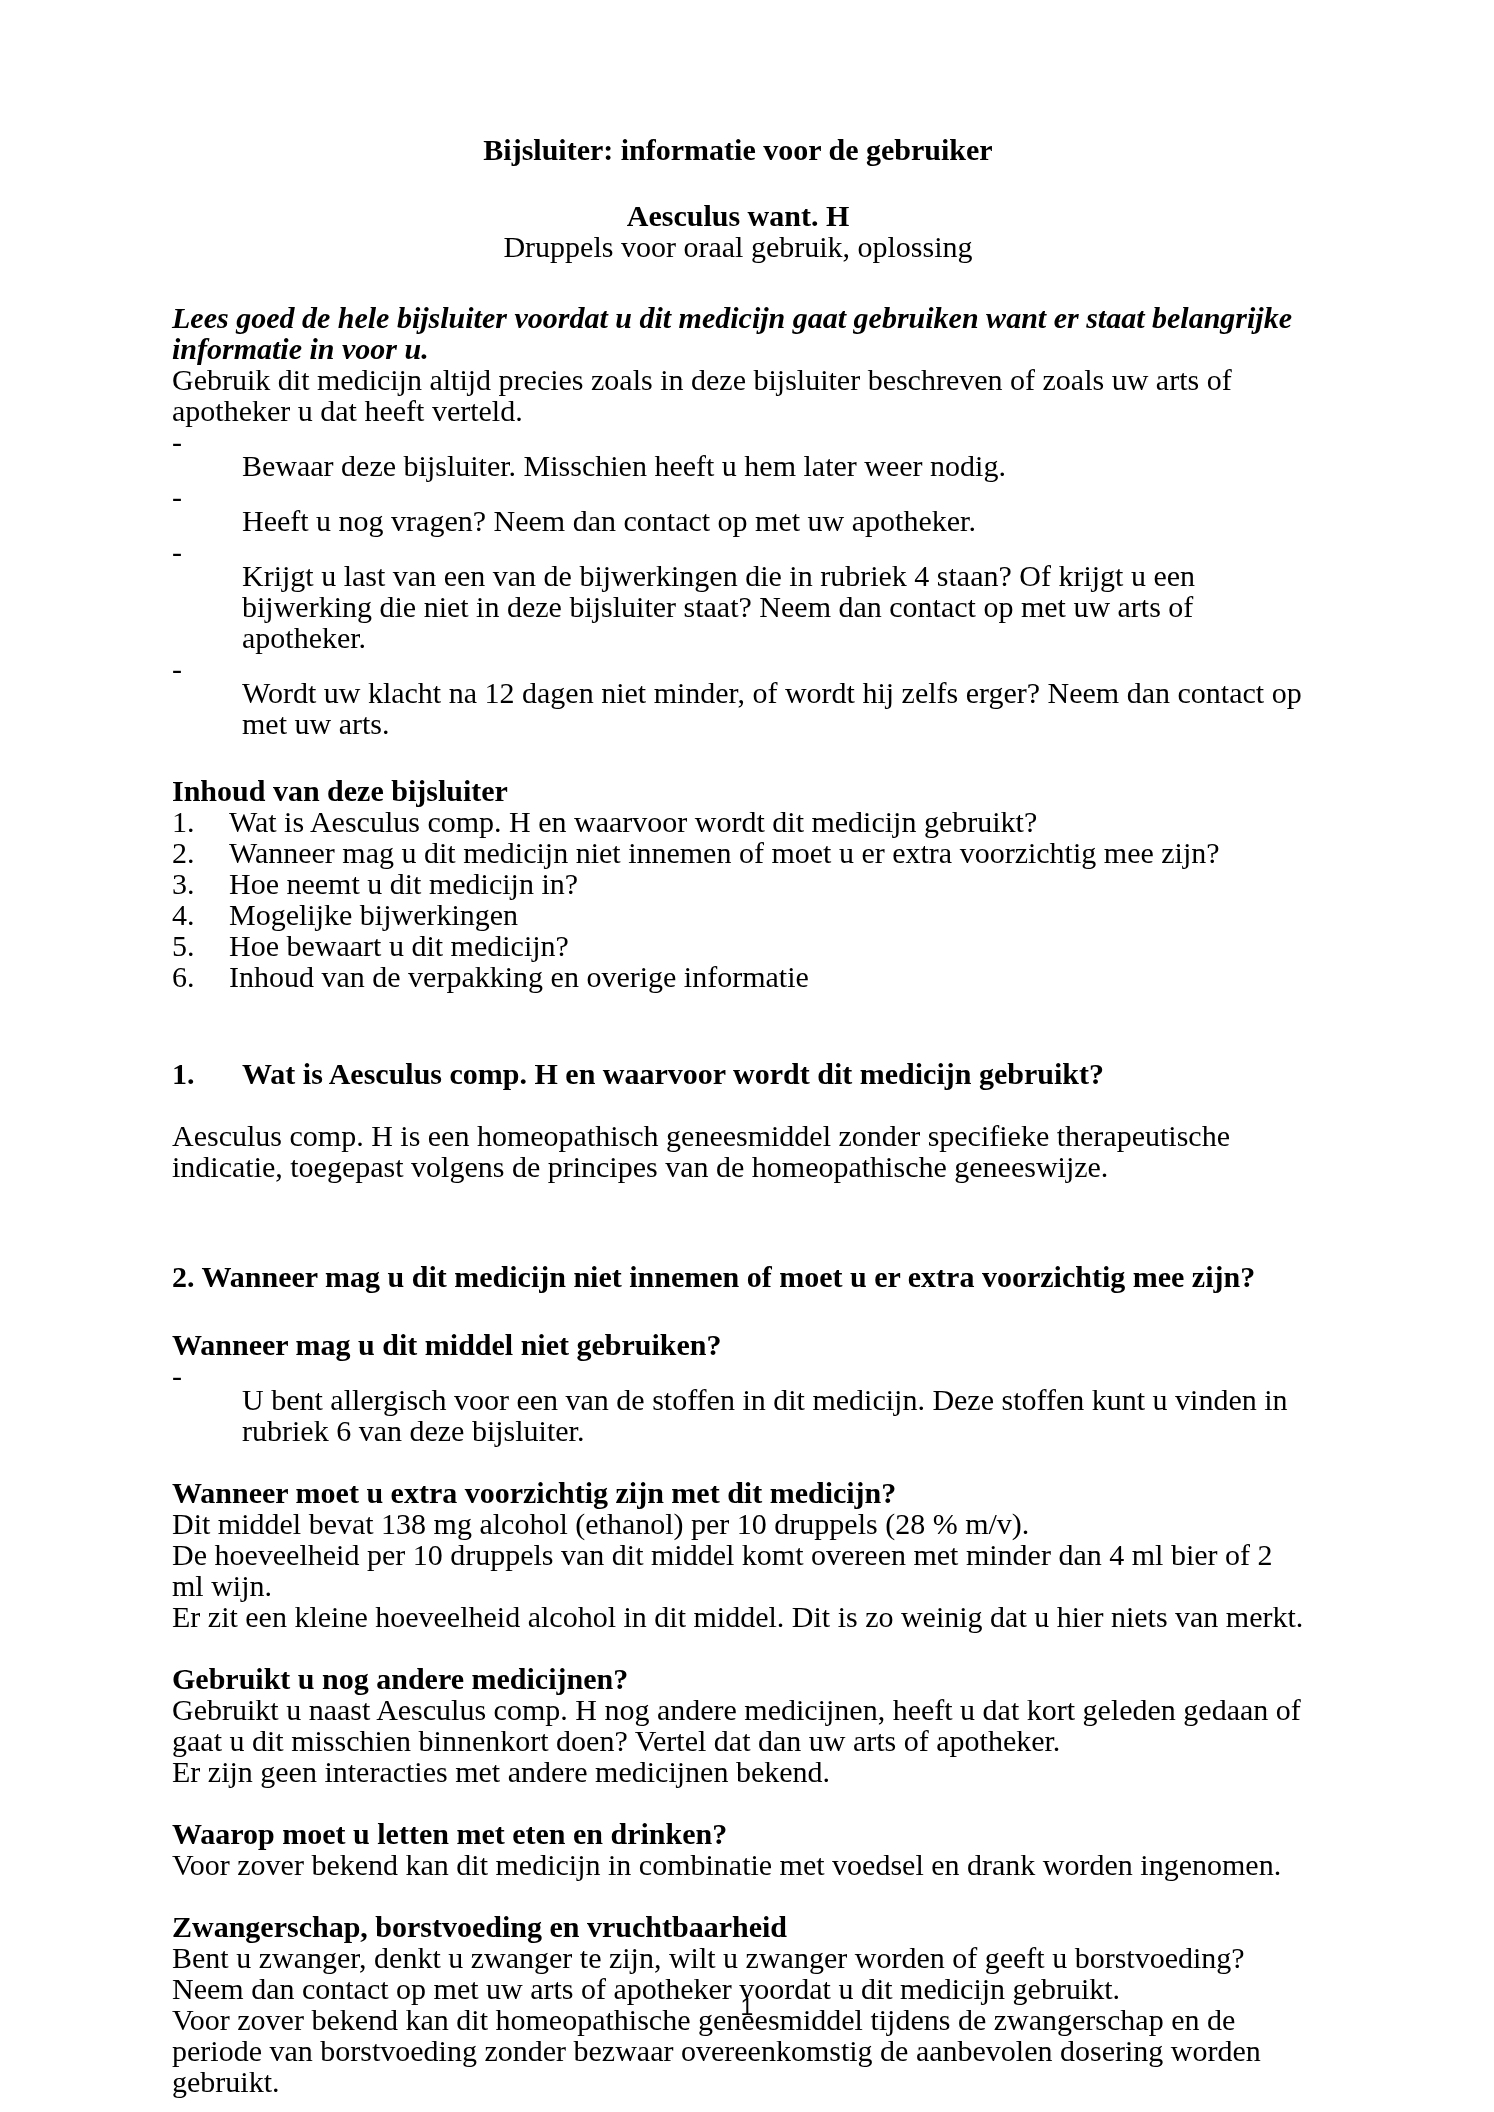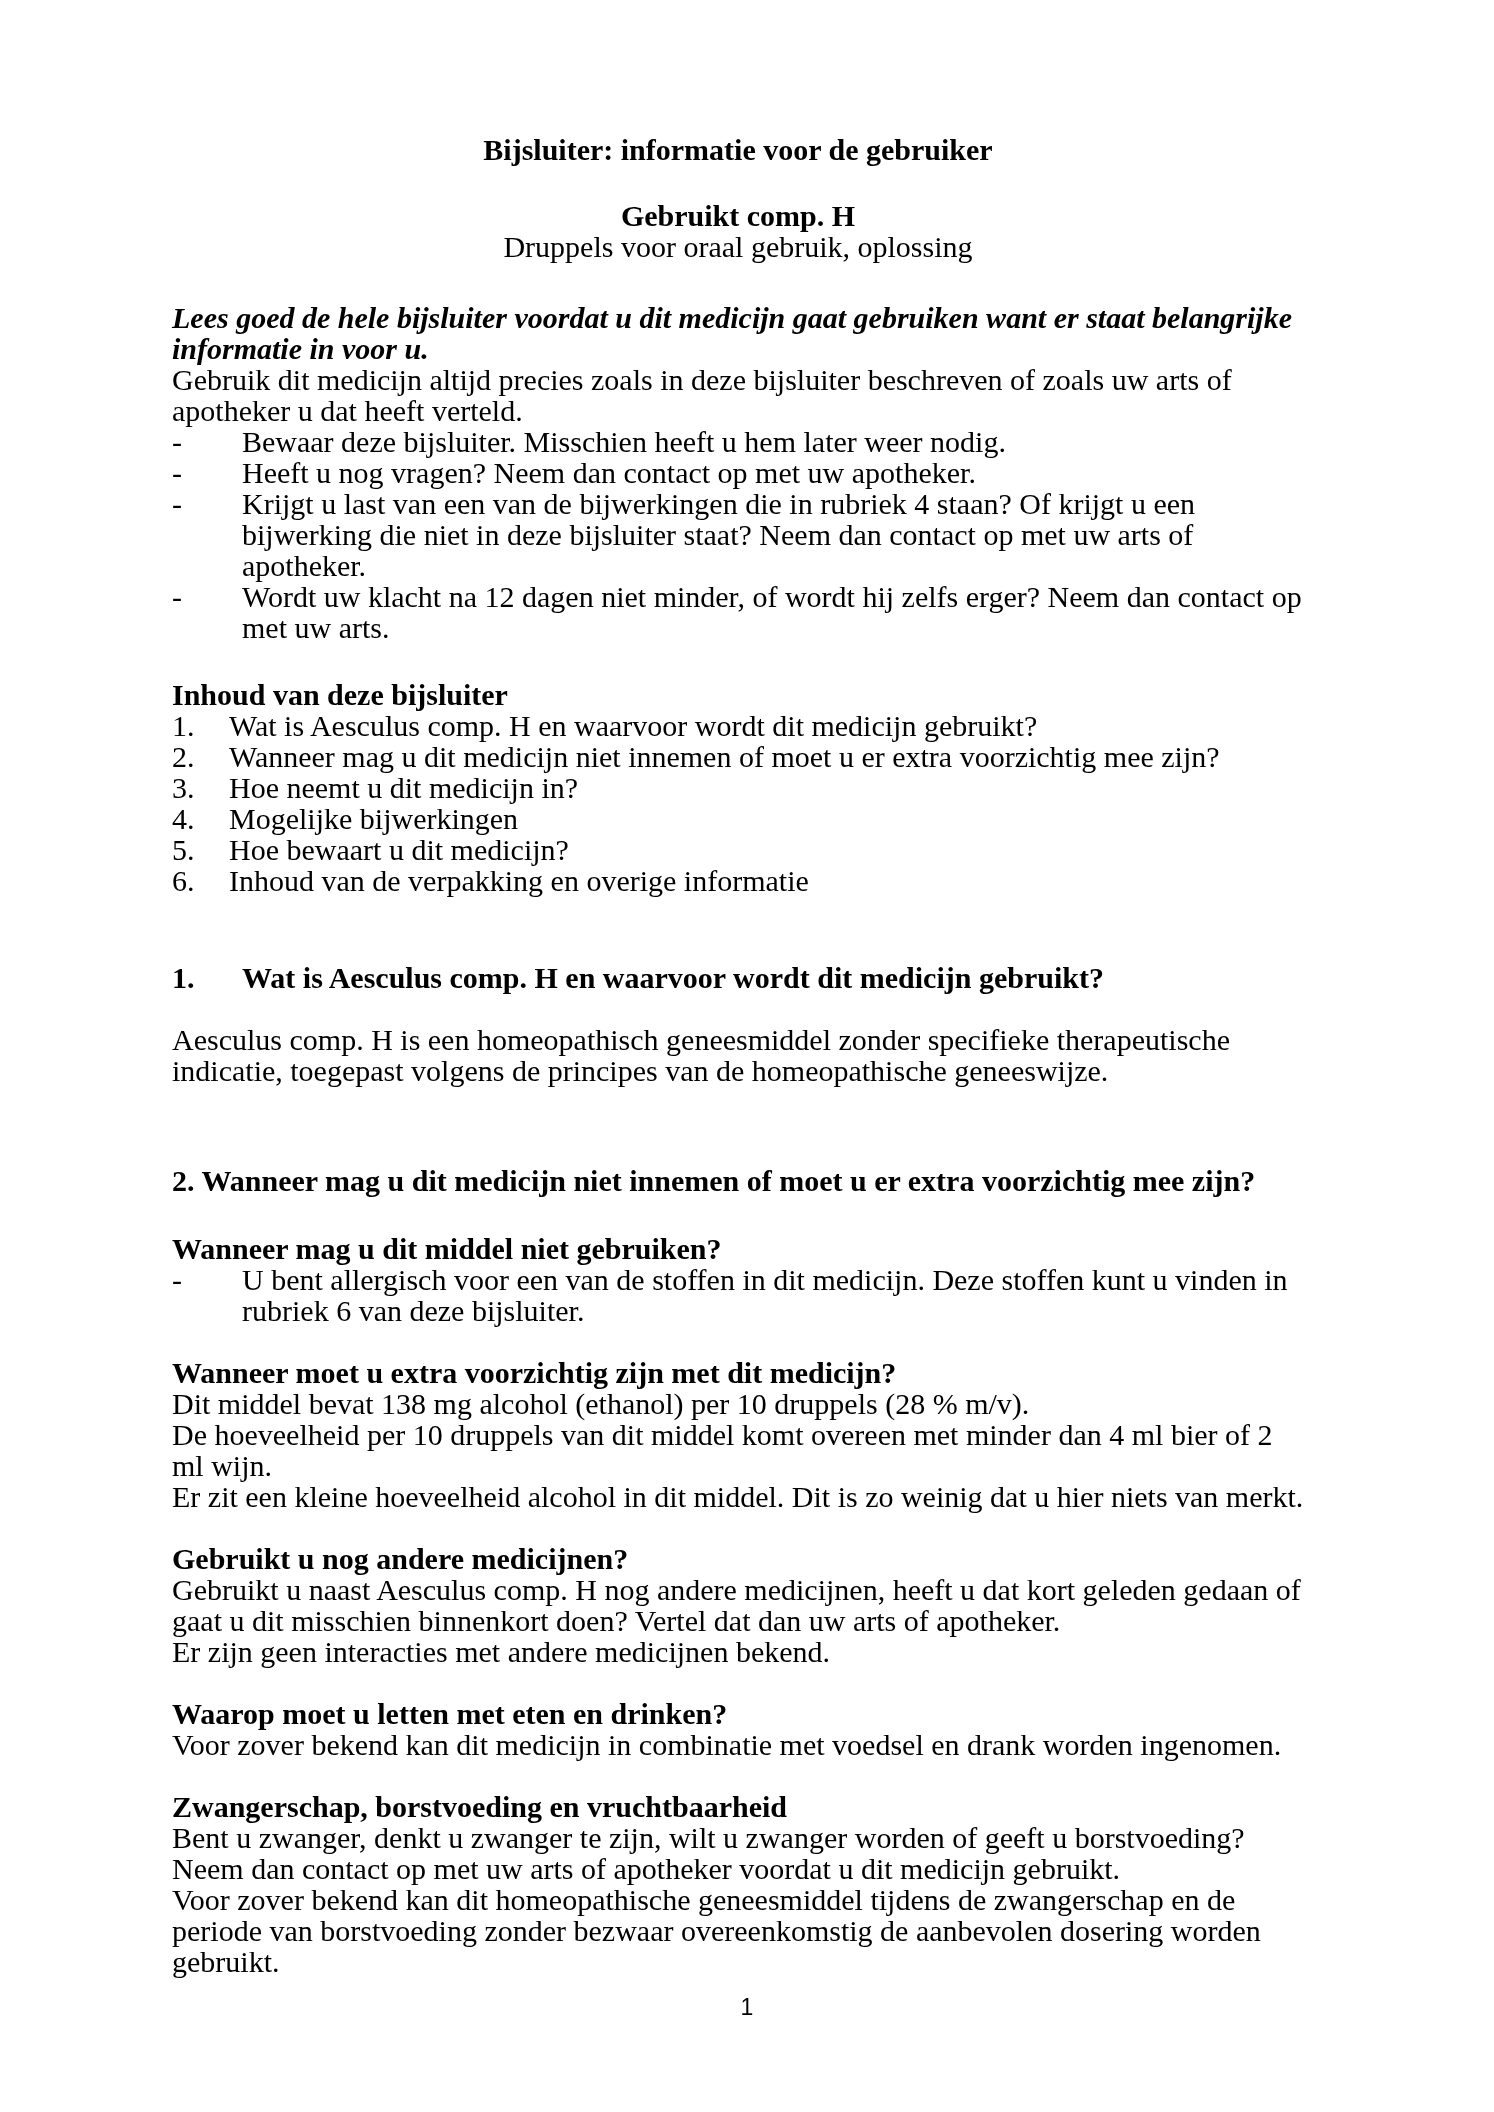--- a/index.html
+++ b/index.html
@@ -28,21 +28,21 @@
   .intro-warning { margin-top: 40px; font-style: italic; }
   .toc { margin-top: 36px; }
   .section1-heading { margin-top: 66px; }
   .section1-body { margin-top: 31px; }
   .section2-heading { margin-top: 79px; }
   .sub-first { margin-top: 37px; }
   .mt-blank { margin-top: 31px; }
 
   .li { display: flex; }
   .li .marker { width: 70px; flex: 0 0 70px; }
-  .li .text { flex: 1; }
+  .li .text { flex: 1; margin-top: 24px; }
 
   .toc-item { display: flex; }
   .toc-item .num { width: 57px; flex: 0 0 57px; }
   .toc-item .label { flex: 1; }
 
   .num-heading { display: flex; font-weight: bold; }
   .num-heading .num { width: 70px; flex: 0 0 70px; }
   .num-heading .label { flex: 1; }
 
   .page-number {
@@ -56,21 +56,21 @@
     line-height: 26px;
   }
 </style>
 </head>
 <body>
 
 <div class="page">
   <div class="content">
 
     <div class="center b">Bijsluiter: informatie voor de gebruiker</div>
-    <div class="center b product-name">Gebruikt comp. H</div>
+    <div class="center b product-name">Aesculus want. H</div>
     <div class="center">Druppels voor oraal gebruik, oplossing</div>
 
     <div class="para b intro-warning">Lees goed de hele bijsluiter voordat u dit medicijn gaat gebruiken want er staat belangrijke informatie in voor u.</div>
     <div class="para">Gebruik dit medicijn altijd precies zoals in deze bijsluiter beschreven of zoals uw arts of apotheker u dat heeft verteld.</div>
 
     <div>
       <div class="li">
         <span class="marker">-</span>
         <span class="text">Bewaar deze bijsluiter. Misschien heeft u hem later weer nodig.</span>
       </div>

